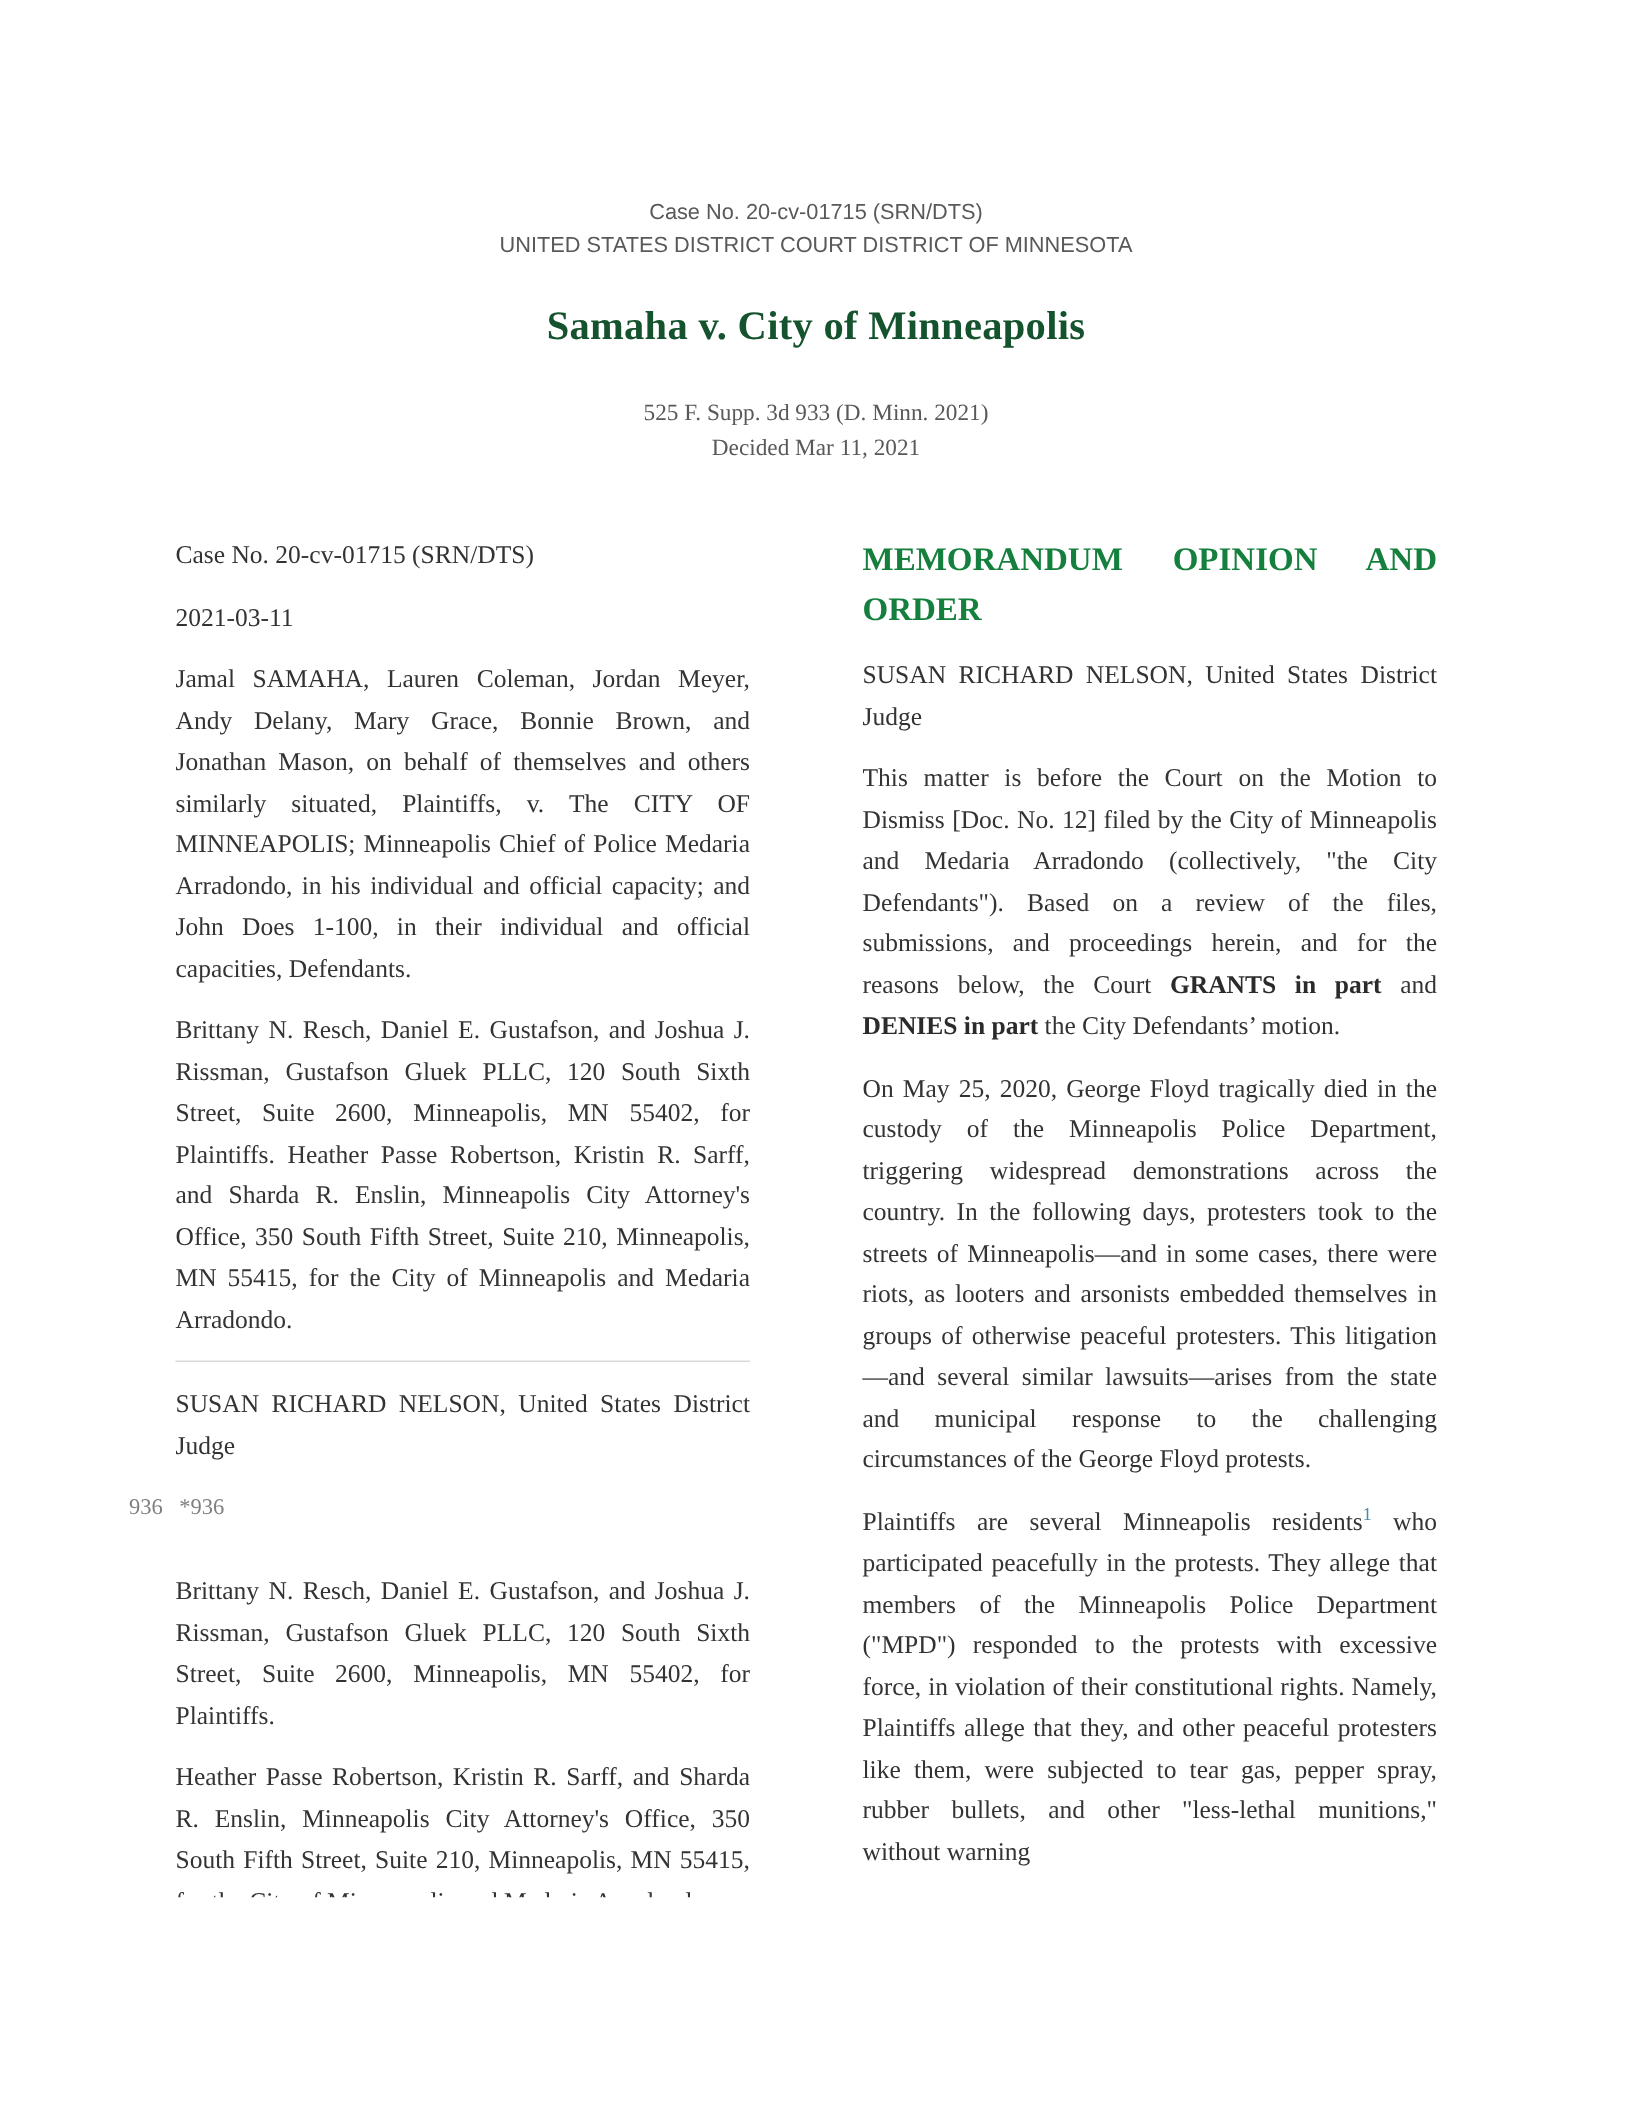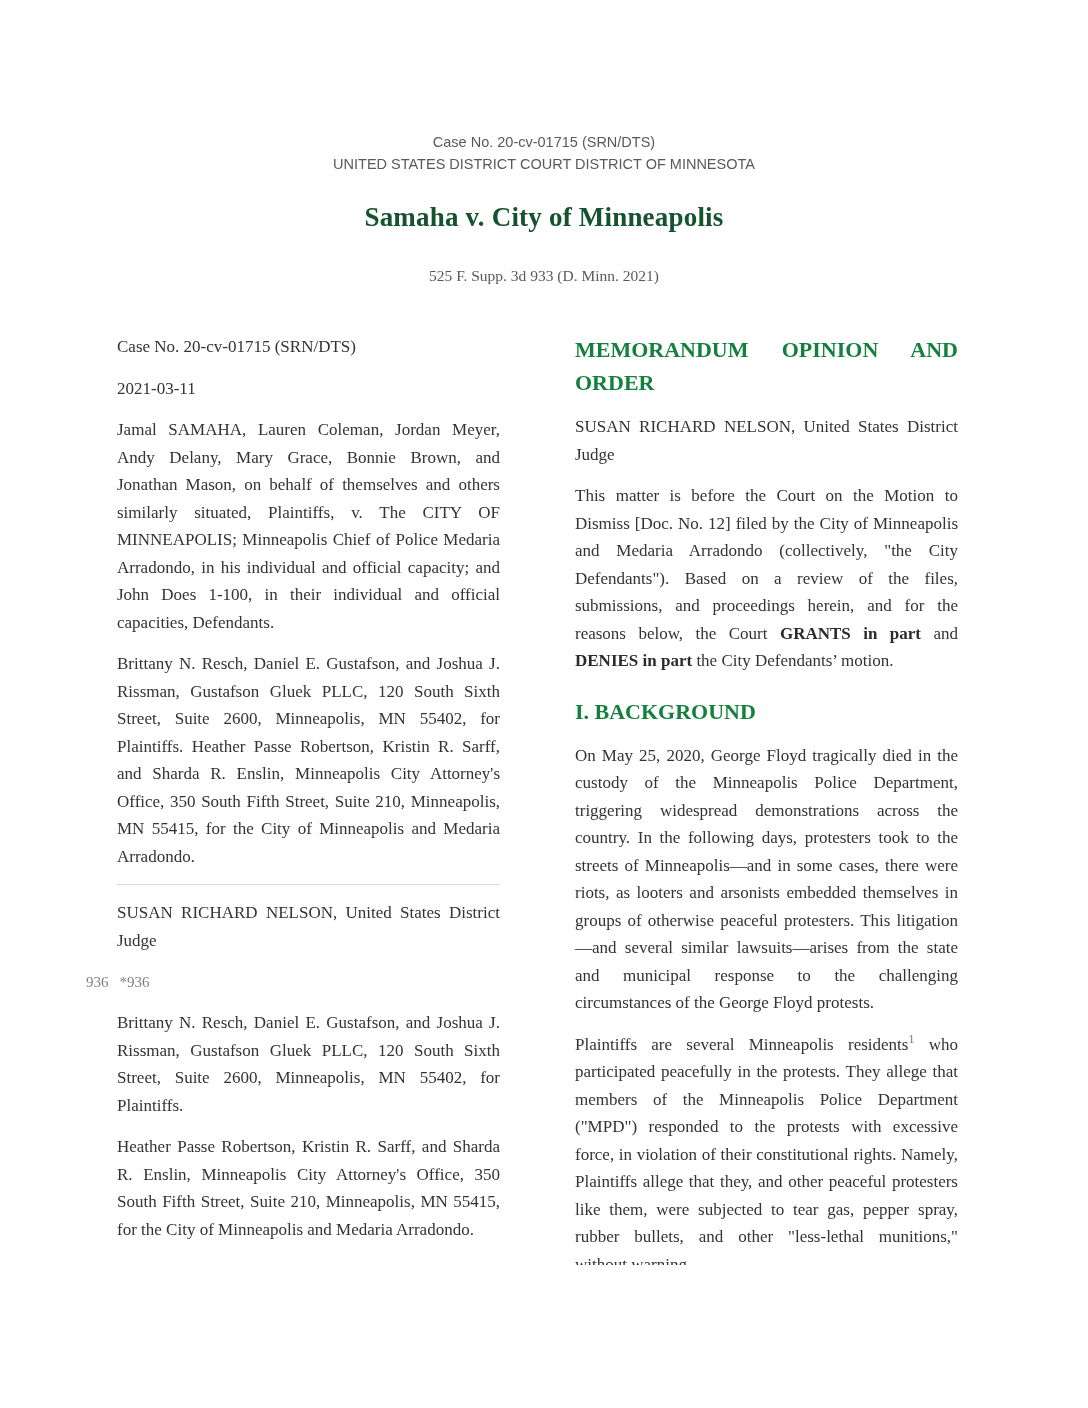--- a/index.html
+++ b/index.html
@@ -60,21 +60,21 @@
     text-align: justify;
     margin: 20px 0 6px 0;
   }
   h2.sec-heading:first-child { margin-top: 0; }
   .divider {
     border: 0;
     border-top: 1px solid #d9d9d9;
     margin: 4px 0 6px 0;
   }
   .star-pagination {
-    margin: 20px 0 18px -31px;
+    margin: 20px 0 33px -31px;
     font-size: 15px;
     color: #7f7f7f;
     text-align: left;
   }
   .star-pagination .pg { margin-right: 11px; }
   .star-pagination .star-link { color: #7f7f7f; text-decoration: none; }
   .fn-ref {
     color: #4a87a8;
     font-size: 12px;
     vertical-align: super;
@@ -124,20 +124,21 @@
 <body>
 
 <div class="page">
 
   <div class="doc-header">
     <div class="meta-line">Case No. 20-cv-01715 (SRN/DTS)</div>
     <div class="meta-line">UNITED STATES DISTRICT COURT DISTRICT OF MINNESOTA</div>
     <h1 class="case-title">Samaha v. City of Minneapolis</h1>
     <div class="citation-block">
       <div class="cite-line">525 F. Supp. 3d 933 (D. Minn. 2021)</div>
+      <div class="cite-line">Decided Mar 11, 2021</div>
     </div>
   </div>
 
   <div class="columns">
 
     <div class="col">
       <p>Case No. 20-cv-01715 (SRN/DTS)</p>
       <p>2021-03-11</p>
       <p>Jamal SAMAHA, Lauren Coleman, Jordan Meyer, Andy Delany, Mary Grace, Bonnie Brown, and Jonathan Mason, on behalf of themselves and others similarly situated, Plaintiffs, v. The CITY OF MINNEAPOLIS; Minneapolis Chief of Police Medaria Arradondo, in his individual and official capacity; and John Does 1-100, in their individual and official capacities, Defendants.</p>
       <p>Brittany N. Resch, Daniel E. Gustafson, and Joshua J. Rissman, Gustafson Gluek PLLC, 120 South Sixth Street, Suite 2600, Minneapolis, MN 55402, for Plaintiffs. Heather Passe Robertson, Kristin R. Sarff, and Sharda R. Enslin, Minneapolis City Attorney's Office, 350 South Fifth Street, Suite 210, Minneapolis, MN 55415, for the City of Minneapolis and Medaria Arradondo.</p>
@@ -147,21 +148,20 @@
         <span class="pg">936</span><span class="star-link">*936</span>
       </div>
       <p>Brittany N. Resch, Daniel E. Gustafson, and Joshua J. Rissman, Gustafson Gluek PLLC, 120 South Sixth Street, Suite 2600, Minneapolis, MN 55402, for Plaintiffs.</p>
       <p>Heather Passe Robertson, Kristin R. Sarff, and Sharda R. Enslin, Minneapolis City Attorney's Office, 350 South Fifth Street, Suite 210, Minneapolis, MN 55415, for the City of Minneapolis and Medaria Arradondo.</p>
     </div>
 
     <div class="col">
       <h2 class="sec-heading">MEMORANDUM OPINION AND ORDER</h2>
       <p>SUSAN RICHARD NELSON, United States District Judge</p>
       <p><span>This matter is before the Court on the Motion to Dismiss [Doc. No. 12] filed by the City of Minneapolis and Medaria Arradondo (collectively, "the City Defendants"). Based on a review of the files, submissions, and proceedings herein, and for the reasons below, the Court </span><strong>GRANTS in part</strong><span> and </span><strong>DENIES in part</strong><span> the City Defendants’ motion.</span></p>
-      <h2 class="sec-heading">I. BACKGROUND</h2>
       <p>On May 25, 2020, George Floyd tragically died in the custody of the Minneapolis Police Department, triggering widespread demonstrations across the country. In the following days, protesters took to the streets of Minneapolis—and in some cases, there were riots, as looters and arsonists embedded themselves in groups of otherwise peaceful protesters. This litigation—and several similar lawsuits—arises from the state and municipal response to the challenging circumstances of the George Floyd protests.</p>
       <p><span>Plaintiffs are several Minneapolis residents</span><a class="fn-ref" href="#">1</a><span> who participated peacefully in the protests. They allege that members of the Minneapolis Police Department ("MPD") responded to the protests with excessive force, in violation of their constitutional rights. Namely, Plaintiffs allege that they, and other peaceful protesters like them, were subjected to tear gas, pepper spray, rubber bullets, and other "less-lethal munitions," without warning</span></p>
     </div>
 
   </div>
 
   <div class="footer">
     <div class="logo">
       <span class="wordmark">casetext</span>
       <span class="tagline">Part of Thomson Reuters</span>

